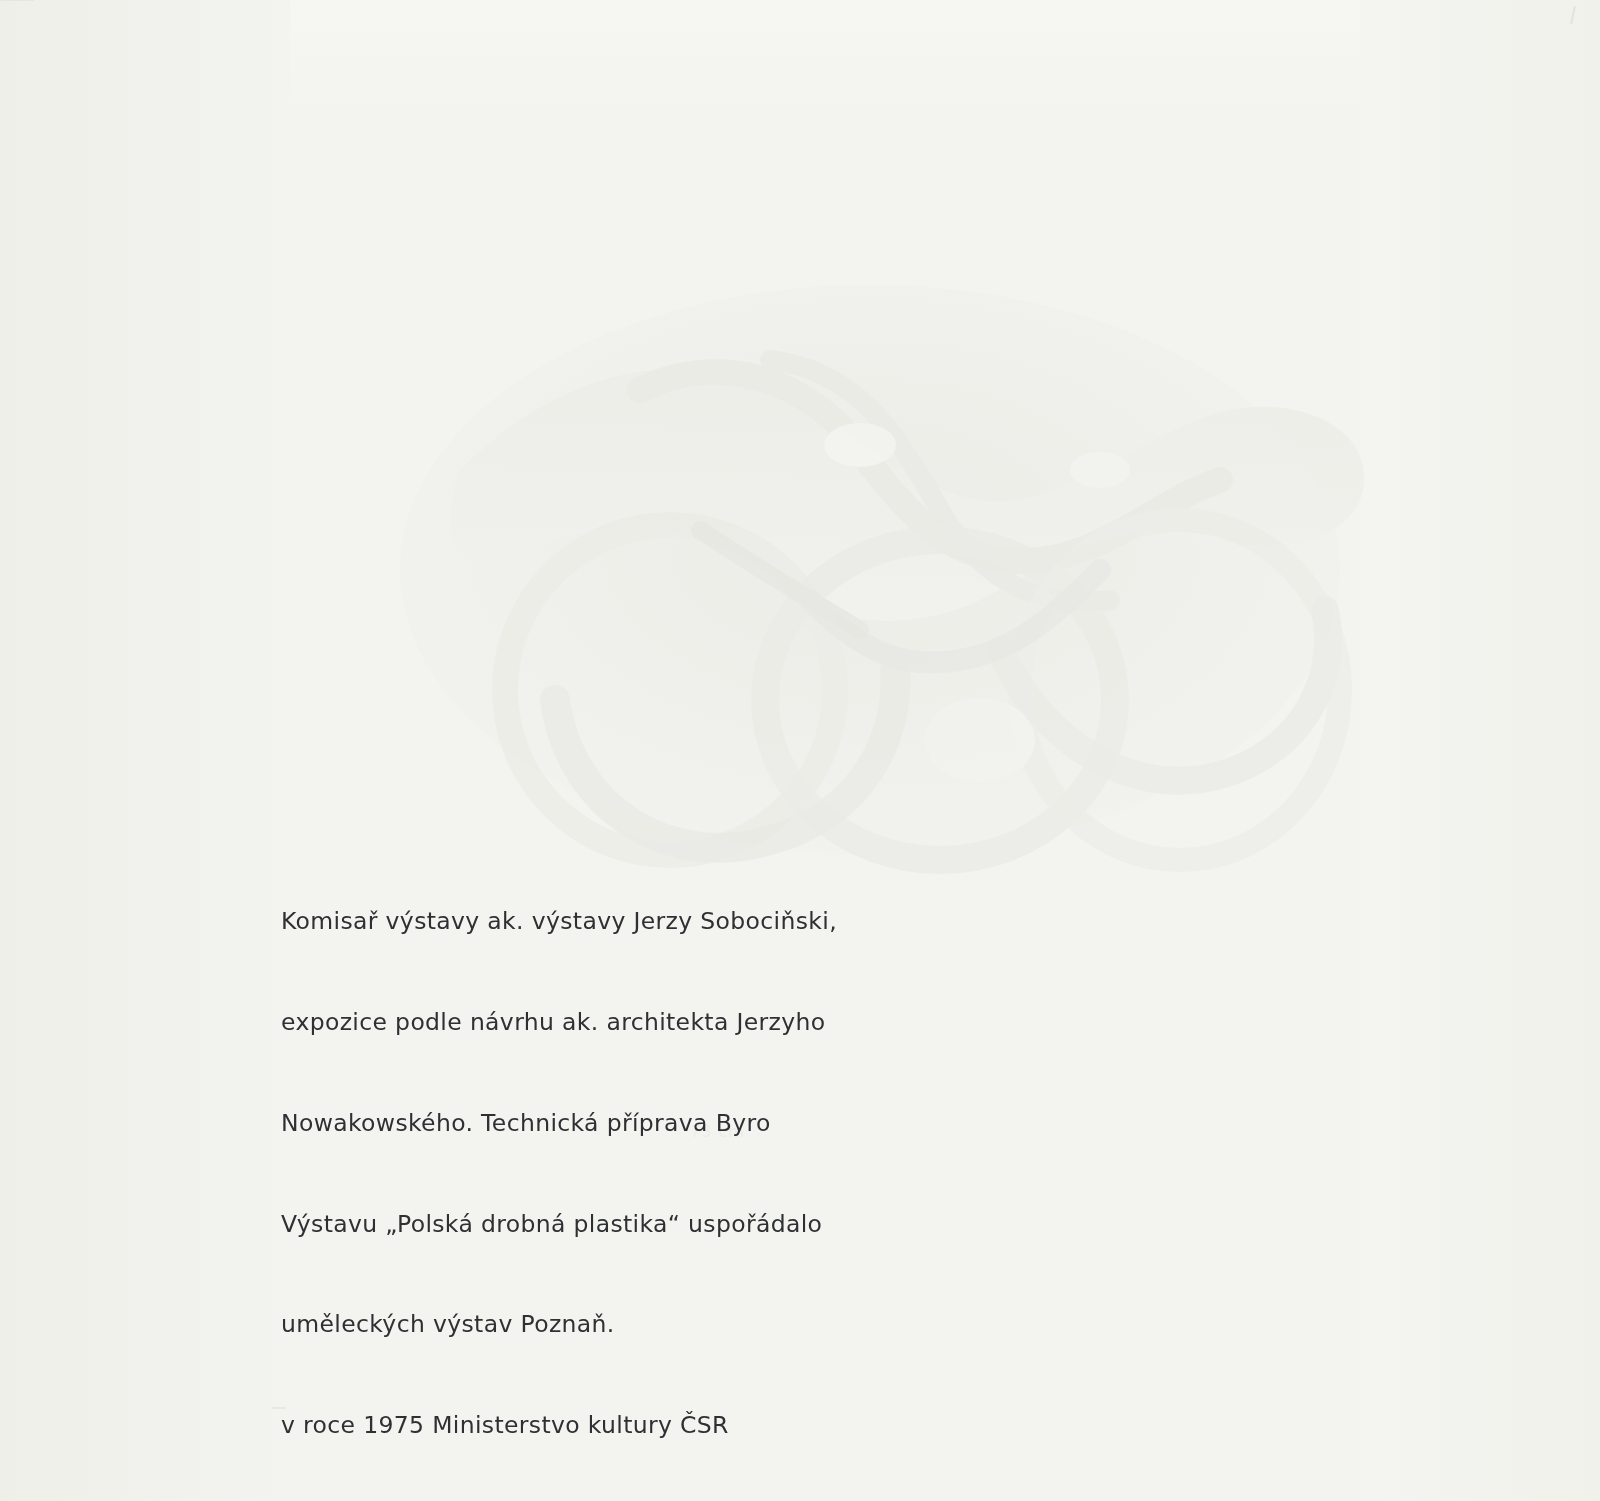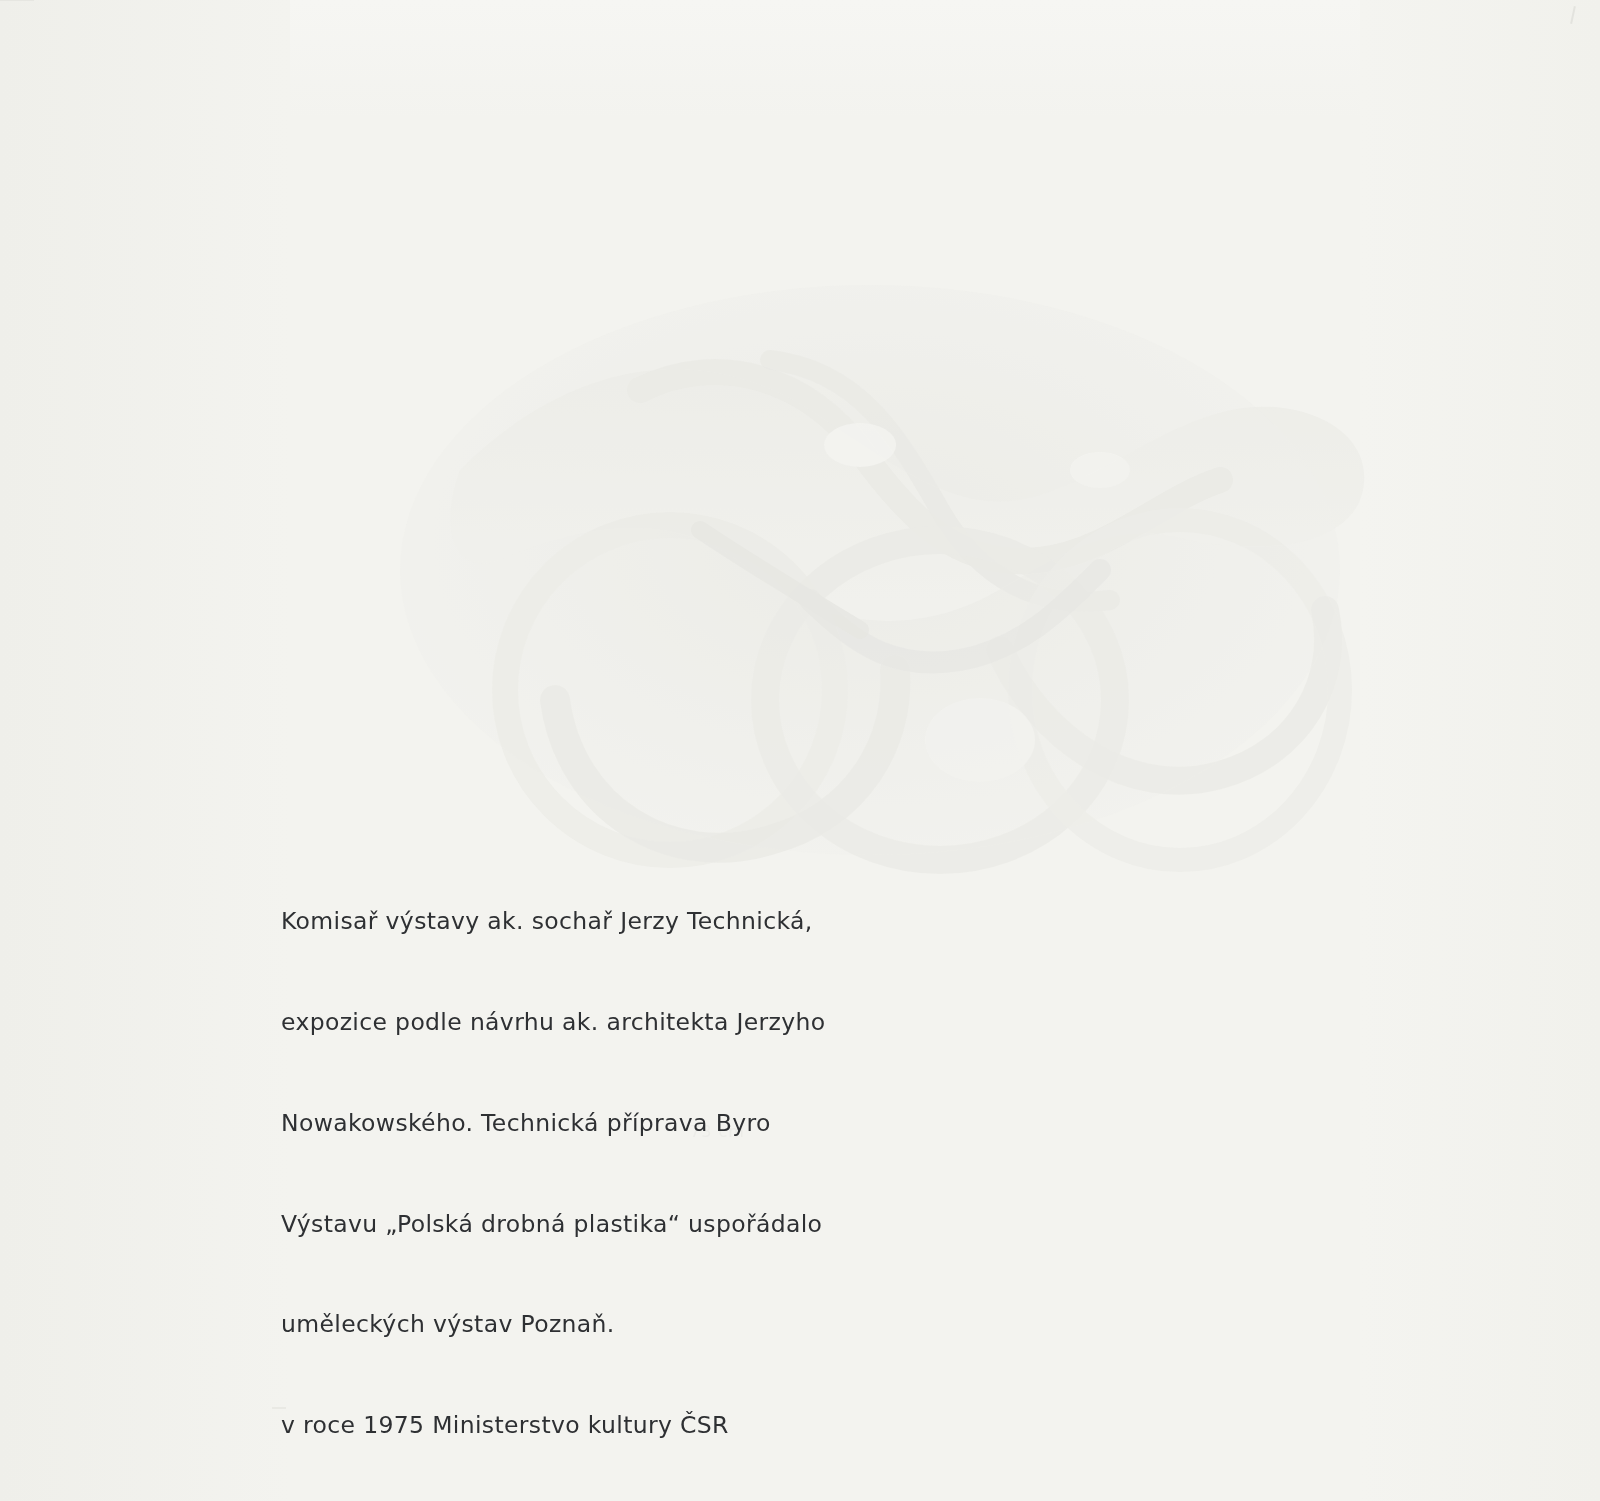--- a/index.html
+++ b/index.html
@@ -150,21 +150,21 @@
 
       <ellipse cx="520" cy="175" rx="36" ry="22" fill="#f4f4f1" opacity="0.9"></ellipse>
       <ellipse cx="760" cy="200" rx="30" ry="18" fill="#f3f3f0" opacity="0.85"></ellipse>
       <ellipse cx="640" cy="470" rx="55" ry="42" fill="#f2f2ef" opacity="0.75"></ellipse>
     </svg>
   </div>
 
   <div class="faint-caption">73 cm</div>
 
   <div class="credits">
-    <span class="line">Komisař výstavy ak. sochař Jerzy Technická,</span>
+    <span class="line">Komisař výstavy ak. výstavy Jerzy Sobociňski,</span>
     <span class="line">expozice podle návrhu ak. architekta Jerzyho</span>
     <span class="line">Nowakowského. Technická příprava Byro</span>
     <span class="line">Výstavu „Polská drobná plastika“ uspořádalo</span>
     <span class="line">uměleckých výstav Poznaň.</span>
     <span class="line">v roce 1975 Ministerstvo kultury ČSR</span>
     
     
     
   </div>
 

